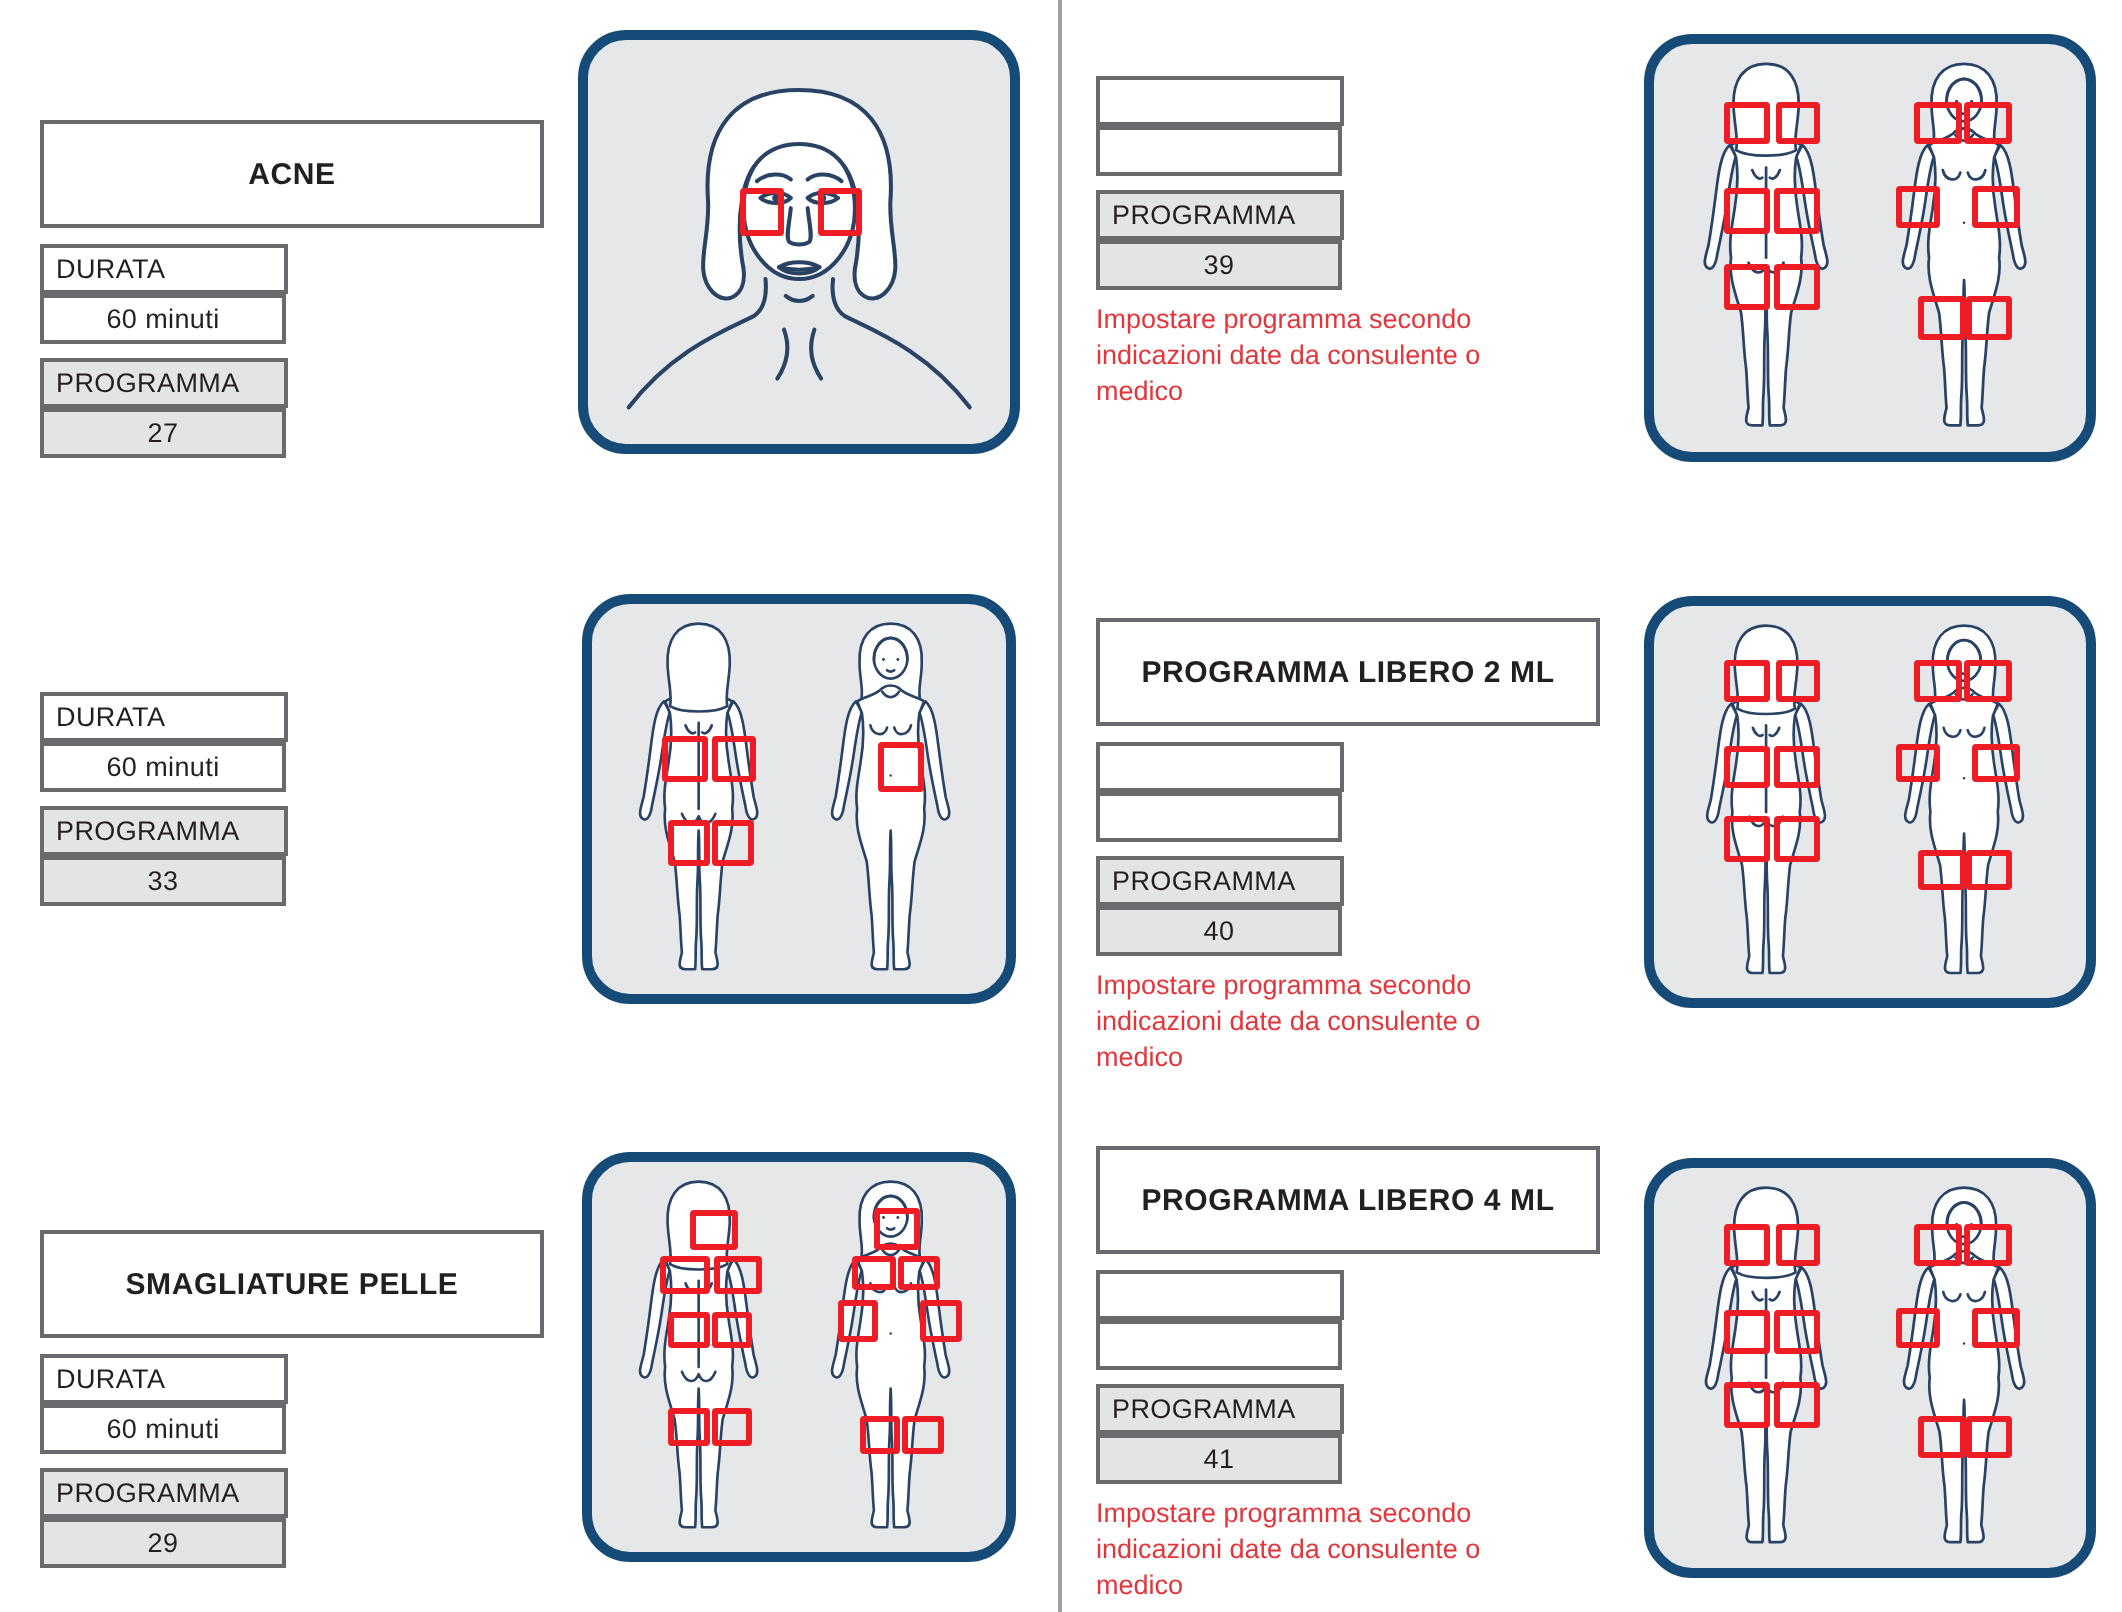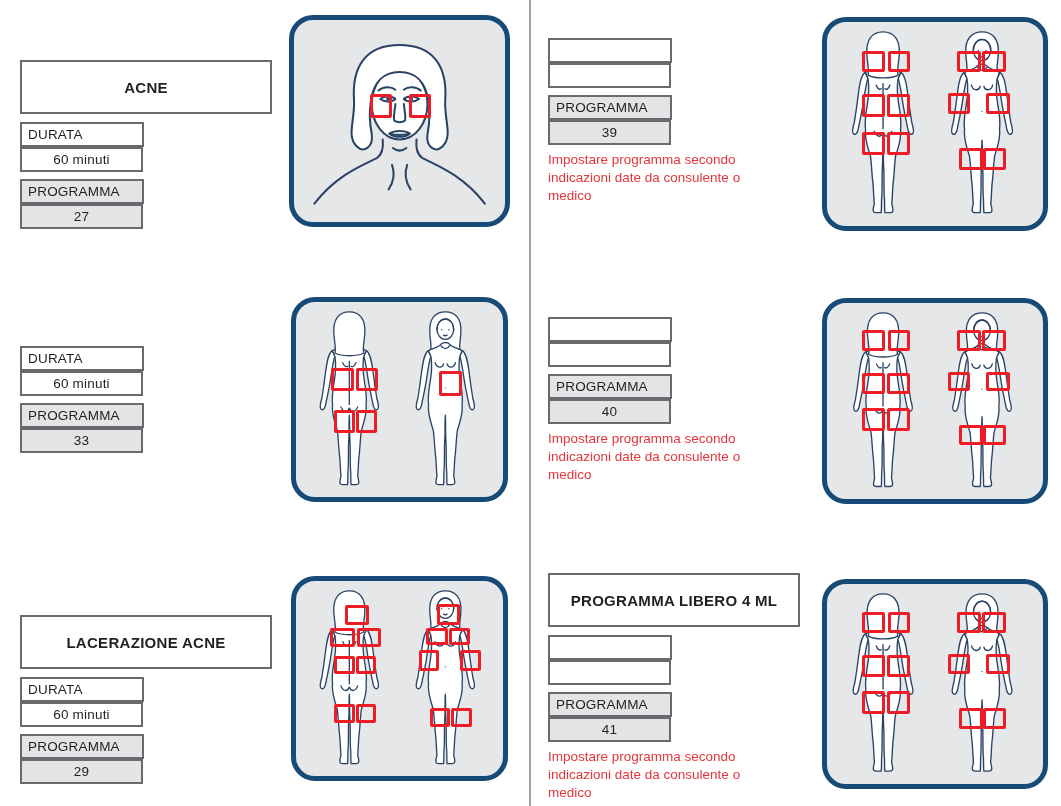--- a/index.html
+++ b/index.html
@@ -132,21 +132,21 @@
         <div class="zone" style="left: 17%; top: 34%; width: 11%; height: 11.5%;"></div>
         <div class="zone" style="left: 29%; top: 34%; width: 10.5%; height: 11.5%;"></div>
         <div class="zone" style="left: 18.4%; top: 55.5%; width: 10%; height: 11.5%;"></div>
         <div class="zone" style="left: 29%; top: 55.5%; width: 10%; height: 11.5%;"></div>
         <div class="zone" style="left: 69%; top: 35.5%; width: 11%; height: 12.5%;"></div>
       </div>
   </div>
 
   <div class="textblock" style="left:20px;top:615px">
     <div class="titlebox">
-      <span>LACERAZIONE ACNE</span>
+      <span>SMAGLIATURE PELLE</span>
     </div>
     <div class="row">
       <div class="cell label">DURATA</div>
       <div class="cell value">60 minuti</div>
     </div>
     <div class="row gray">
       <div class="cell label">PROGRAMMA</div>
       <div class="cell value">29</div>
     </div>
   </div>
@@ -203,20 +203,23 @@
         <div class="zone" style="left: 60.4%; top: 14%; width: 10.7%; height: 10.5%;"></div>
         <div class="zone" style="left: 71.6%; top: 14%; width: 11.5%; height: 10.5%;"></div>
         <div class="zone" style="left: 56%; top: 35%; width: 10.2%; height: 10%;"></div>
         <div class="zone" style="left: 73.8%; top: 35%; width: 11%; height: 10%;"></div>
         <div class="zone" style="left: 61.3%; top: 62%; width: 10.7%; height: 10.5%;"></div>
         <div class="zone" style="left: 72.4%; top: 62%; width: 10.7%; height: 10.5%;"></div>
       </div>
   </div>
 
   <div class="textblock" style="left:548px;top:309px">
+    <div class="titlebox">
+      <span>PROGRAMMA LIBERO 2 ML</span>
+    </div>
     <div class="row">
       <div class="cell label"></div>
       <div class="cell value"></div>
     </div>
     <div class="row gray">
       <div class="cell label">PROGRAMMA</div>
       <div class="cell value">40</div>
     </div>
     <p class="note">Impostare programma secondo indicazioni date da consulente o medico</p>
   </div>

